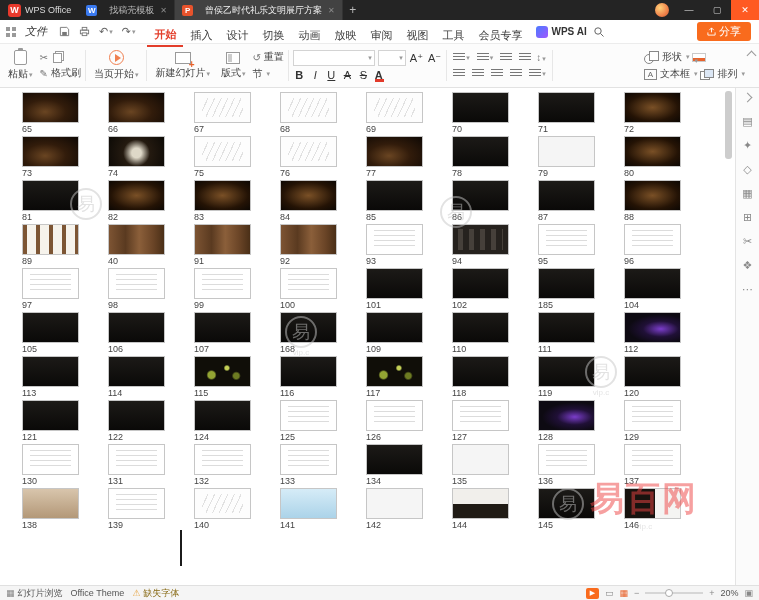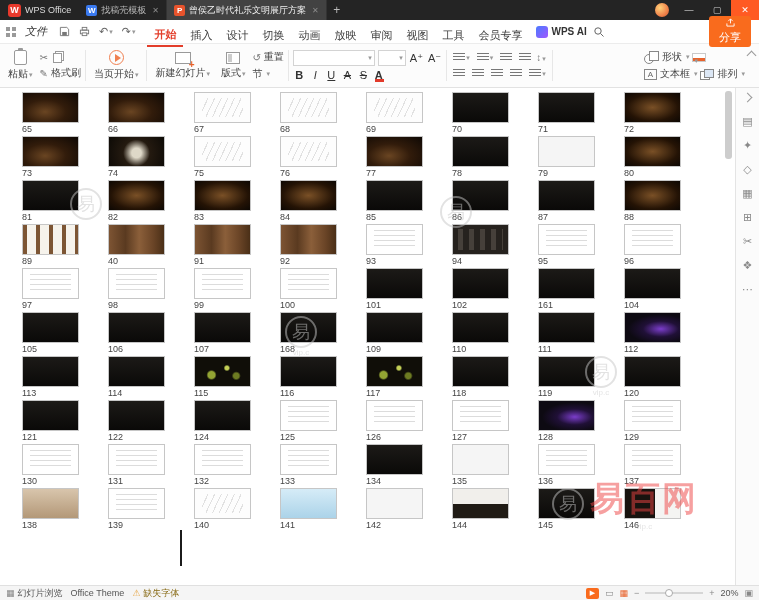--- a/index.html
+++ b/index.html
@@ -13,21 +13,21 @@
   .tb-logo .wbox{width:13px;height:13px;background:#e8392c;border-radius:3px;color:#fff;
                  font-weight:bold;font-size:9px;display:flex;align-items:center;justify-content:center;}
   .tb-appname{font-size:9px;color:#ddd;}
   .dtab{display:flex;align-items:center;gap:4px;padding:0 7px;max-width:190px;font-size:9px;
         color:#bbb;border-right:1px solid #333;cursor:default;}
   .dtab.active{background:#424242;color:#f0f0f0;}
   .dtab .ticon{width:11px;height:11px;border-radius:2px;color:#fff;font-size:8px;font-weight:bold;
                display:flex;align-items:center;justify-content:center;flex:0 0 auto;}
   .ticon.blue{background:#3a7af0;}
   .ticon.orange{background:#e8532c;}
-  .dtab .tlabel{white-space:nowrap;overflow:hidden;text-overflow:ellipsis;}
+  .dtab .tlabel{white-space:nowrap;overflow:hidden;text-overflow:ellipsis;margin-left:8px;}
   .dtab .tclose{color:#8a8a8a;font-size:8px;margin-left:2px;}
   .newtab{width:20px;display:flex;align-items:center;justify-content:center;color:#bbb;font-size:12px;}
   .tb-spacer{flex:1;}
   .avatar{width:14px;height:14px;border-radius:50%;margin:3px 6px 0 0;
           background:radial-gradient(circle at 35% 35%,#ffd27a,#f0824a 60%,#c85a2e);}
   .winbtn{width:28px;display:flex;align-items:center;justify-content:center;color:#cfcfcf;font-size:9px;}
   .winbtn.close{background:#ff5a22;color:#fff;}
 
   
   .menubar{height:24px;background:#fff;border-bottom:1px solid #ececec;display:flex;align-items:center;padding:0 6px;gap:3px;}
@@ -39,21 +39,21 @@
       linear-gradient(#9a9a9a,#9a9a9a) 6px 6px/4px 4px no-repeat;}
   .qbtn{display:flex;align-items:center;color:#666;padding:0 3px;font-size:11px;}
   .dd::after{content:"▾";font-size:7px;color:#999;margin-left:1px;}
   #menu-tabs{display:flex;align-items:center;margin-left:6px;}
   .mtab{padding:10px 7px 3px;font-size:11px;color:#3c3c3c;cursor:default;white-space:nowrap;}
   .mtab.active{color:#e33e2b;font-weight:bold;border-bottom:2px solid #e33e2b;}
   .wpsai{display:flex;align-items:center;gap:3px;margin-left:4px;font-size:10px;color:#333;font-weight:bold;}
   .aibox{width:12px;height:12px;border-radius:3px;background:linear-gradient(135deg,#4a7bff,#a057ff);}
   .mb-spacer{flex:1;}
   .sharebtn{background:#f96b1d;color:#fff;border-radius:3px;display:flex;align-items:center;gap:3px;
-            padding:2px 10px;font-size:11px;margin-right:2px;flex-direction:column;}
+            padding:2px 10px;font-size:11px;margin-right:2px;}
 
   
   .ribbon{height:44px;background:#fcfcfc;border-bottom:1px solid #e2e2e2;display:flex;align-items:stretch;
           padding:2px 4px;gap:3px;overflow:hidden;}
   .rdiv{width:1px;background:#e7e7e7;margin:4px 1px;}
   .bigbtn{display:flex;flex-direction:column;align-items:center;justify-content:center;gap:2px;
           padding:1px 4px;font-size:10px;color:#444;white-space:nowrap;}
   .rgroup{display:flex;align-items:center;gap:3px;}
   .rcol{display:flex;flex-direction:column;justify-content:center;gap:3px;}
   .rrow{display:flex;align-items:center;gap:3px;font-size:10px;color:#444;white-space:nowrap;}
@@ -503,21 +503,21 @@
           <div class="cell">
             <div class="thumb t-dk"></div>
             <div class="num">101</div>
           </div>
           <div class="cell">
             <div class="thumb t-dk"></div>
             <div class="num">102</div>
           </div>
           <div class="cell">
             <div class="thumb t-dk"></div>
-            <div class="num">161</div>
+            <div class="num">185</div>
           </div>
           <div class="cell">
             <div class="thumb t-dk"></div>
             <div class="num">104</div>
           </div>
           <div class="cell">
             <div class="thumb t-dk"></div>
             <div class="num">105</div>
           </div>
           <div class="cell">

